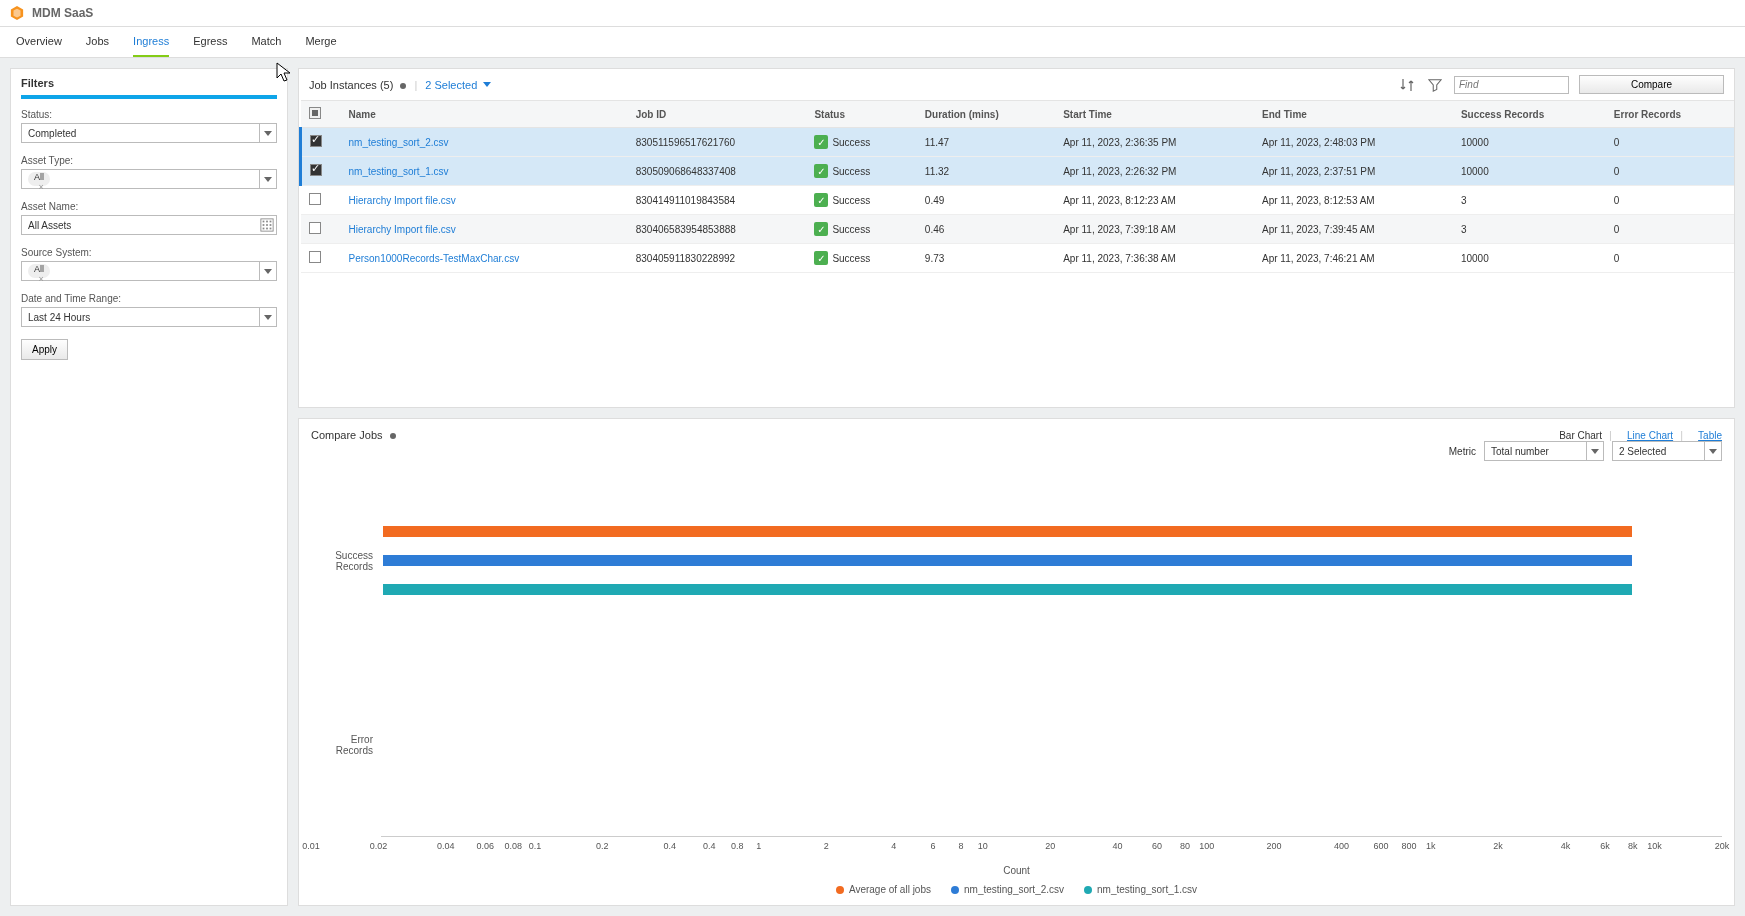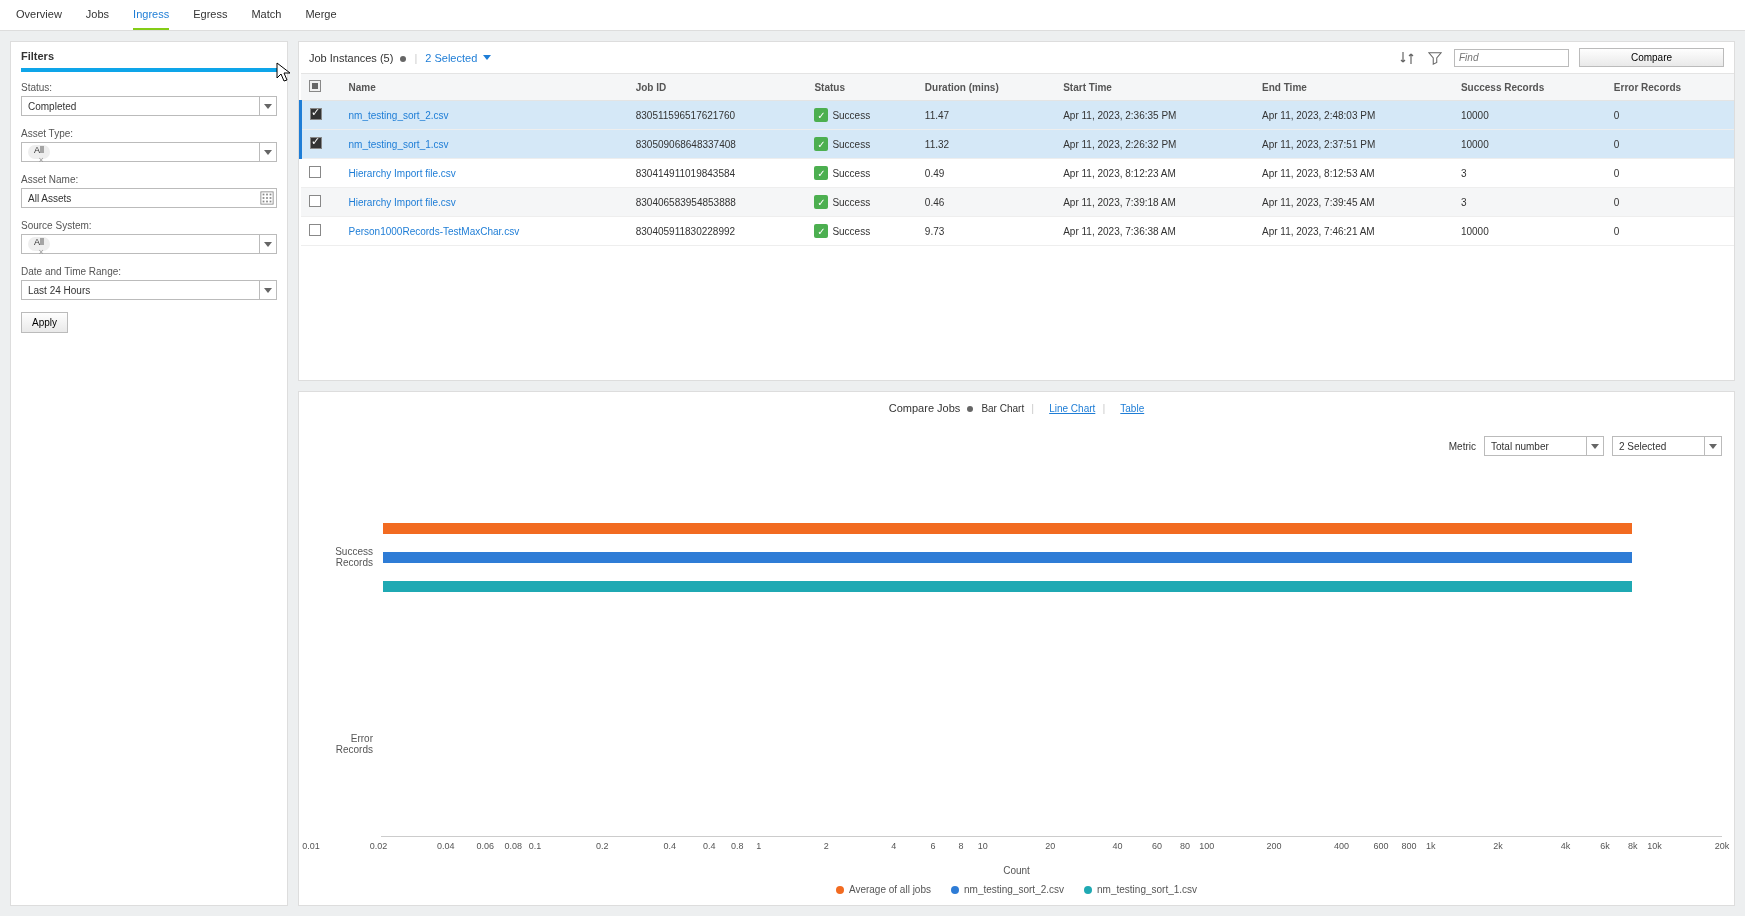--- a/index.html
+++ b/index.html
@@ -41,21 +41,21 @@
   .cb.checked { background: #333; }
   .cb.checked::after { content: '✓'; color: #fff; position: absolute; top: -3px; left: 0; font-size: 11px; }
   .cb.mixed { background: #f0f0f0; }
   .cb.mixed::after { content: ''; position: absolute; top: 2px; left: 2px; right: 2px; bottom: 2px; background: #666; }
   .link { color: #1e7dd6; cursor: pointer; }
   .status-chip { display: inline-flex; align-items: center; gap: 4px; }
   .status-icon { width: 14px; height: 14px; background: #4caf50; border-radius: 2px; display: flex; align-items: center; justify-content: center; color: #fff; font-size: 10px; }
   .dot { width: 6px; height: 6px; border-radius: 50%; background: #666; display: inline-block; margin-left: 4px; }
   .sep { color: #ccc; margin: 0 4px; }
   .compare-panel { flex: 1; display: flex; flex-direction: column; padding: 10px 12px; }
-  .compare-header { display: flex; justify-content: center; align-items: center; font-size: 11px; margin-bottom: 22px; }
+  .compare-header { display: flex; justify-content: space-between; align-items: center; font-size: 11px; margin-bottom: 0; }
   .compare-links a { font-size: 10px; color: #333; margin-left: 8px; }
   .compare-links a.active { color: #1e7dd6; text-decoration: underline; }
   .metric-row { display: flex; justify-content: flex-end; gap: 8px; align-items: center; font-size: 10px; margin-bottom: 8px; }
   .metric-select { border: 1px solid #bbb; height: 20px; display: flex; align-items: center; padding: 0 6px; font-size: 10px; position: relative; }
   .metric-select.w1 { width: 120px; }
   .metric-select.w2 { width: 110px; }
   .metric-select .caret2 { position: absolute; right: 1px; top: 0; bottom: 0; width: 16px; border-left: 1px solid #bbb; display: flex; align-items: center; justify-content: center; }
   .chart-area { flex: 1; display: flex; flex-direction: column; }
   .chart-body { flex: 1; position: relative; display: flex; }
   .ylabels { width: 70px; display: flex; flex-direction: column; justify-content: space-around; text-align: right; font-size: 10px; color: #555; padding-right: 8px; }
@@ -75,20 +75,27 @@
   .legend-item { display: flex; align-items: center; gap: 5px; }
   .legend-dot { width: 8px; height: 8px; border-radius: 50%; }
   .caret-down { width: 0; height: 0; border-left: 4px solid transparent; border-right: 4px solid transparent; border-top: 5px solid #666; }
   .caret-down.blue { border-top-color: #1e7dd6; }
   .cursor-icon { position: absolute; width: 16px; height: 22px; pointer-events: none; }
 </style>
 </head>
 <body>
 
 <div class="app">
+  <div class="topbar">
+    <svg class="logo" viewBox="0 0 16 16">
+        <path fill="#f7931e" d="M8 0l7 4v8l-7 4-7-4V4z"></path>
+        <path fill="#fff" d="M8 3l4 2v6l-4 2-4-2V5z" opacity="0.5"></path>
+      </svg>
+    <span class="title">MDM SaaS</span>
+  </div>
 
   <div class="tabs">
     <div class="tab">Overview</div>
     <div class="tab">Jobs</div>
     <div class="tab active">Ingress</div>
     <div class="tab">Egress</div>
     <div class="tab">Match</div>
     <div class="tab">Merge</div>
   </div>
 

